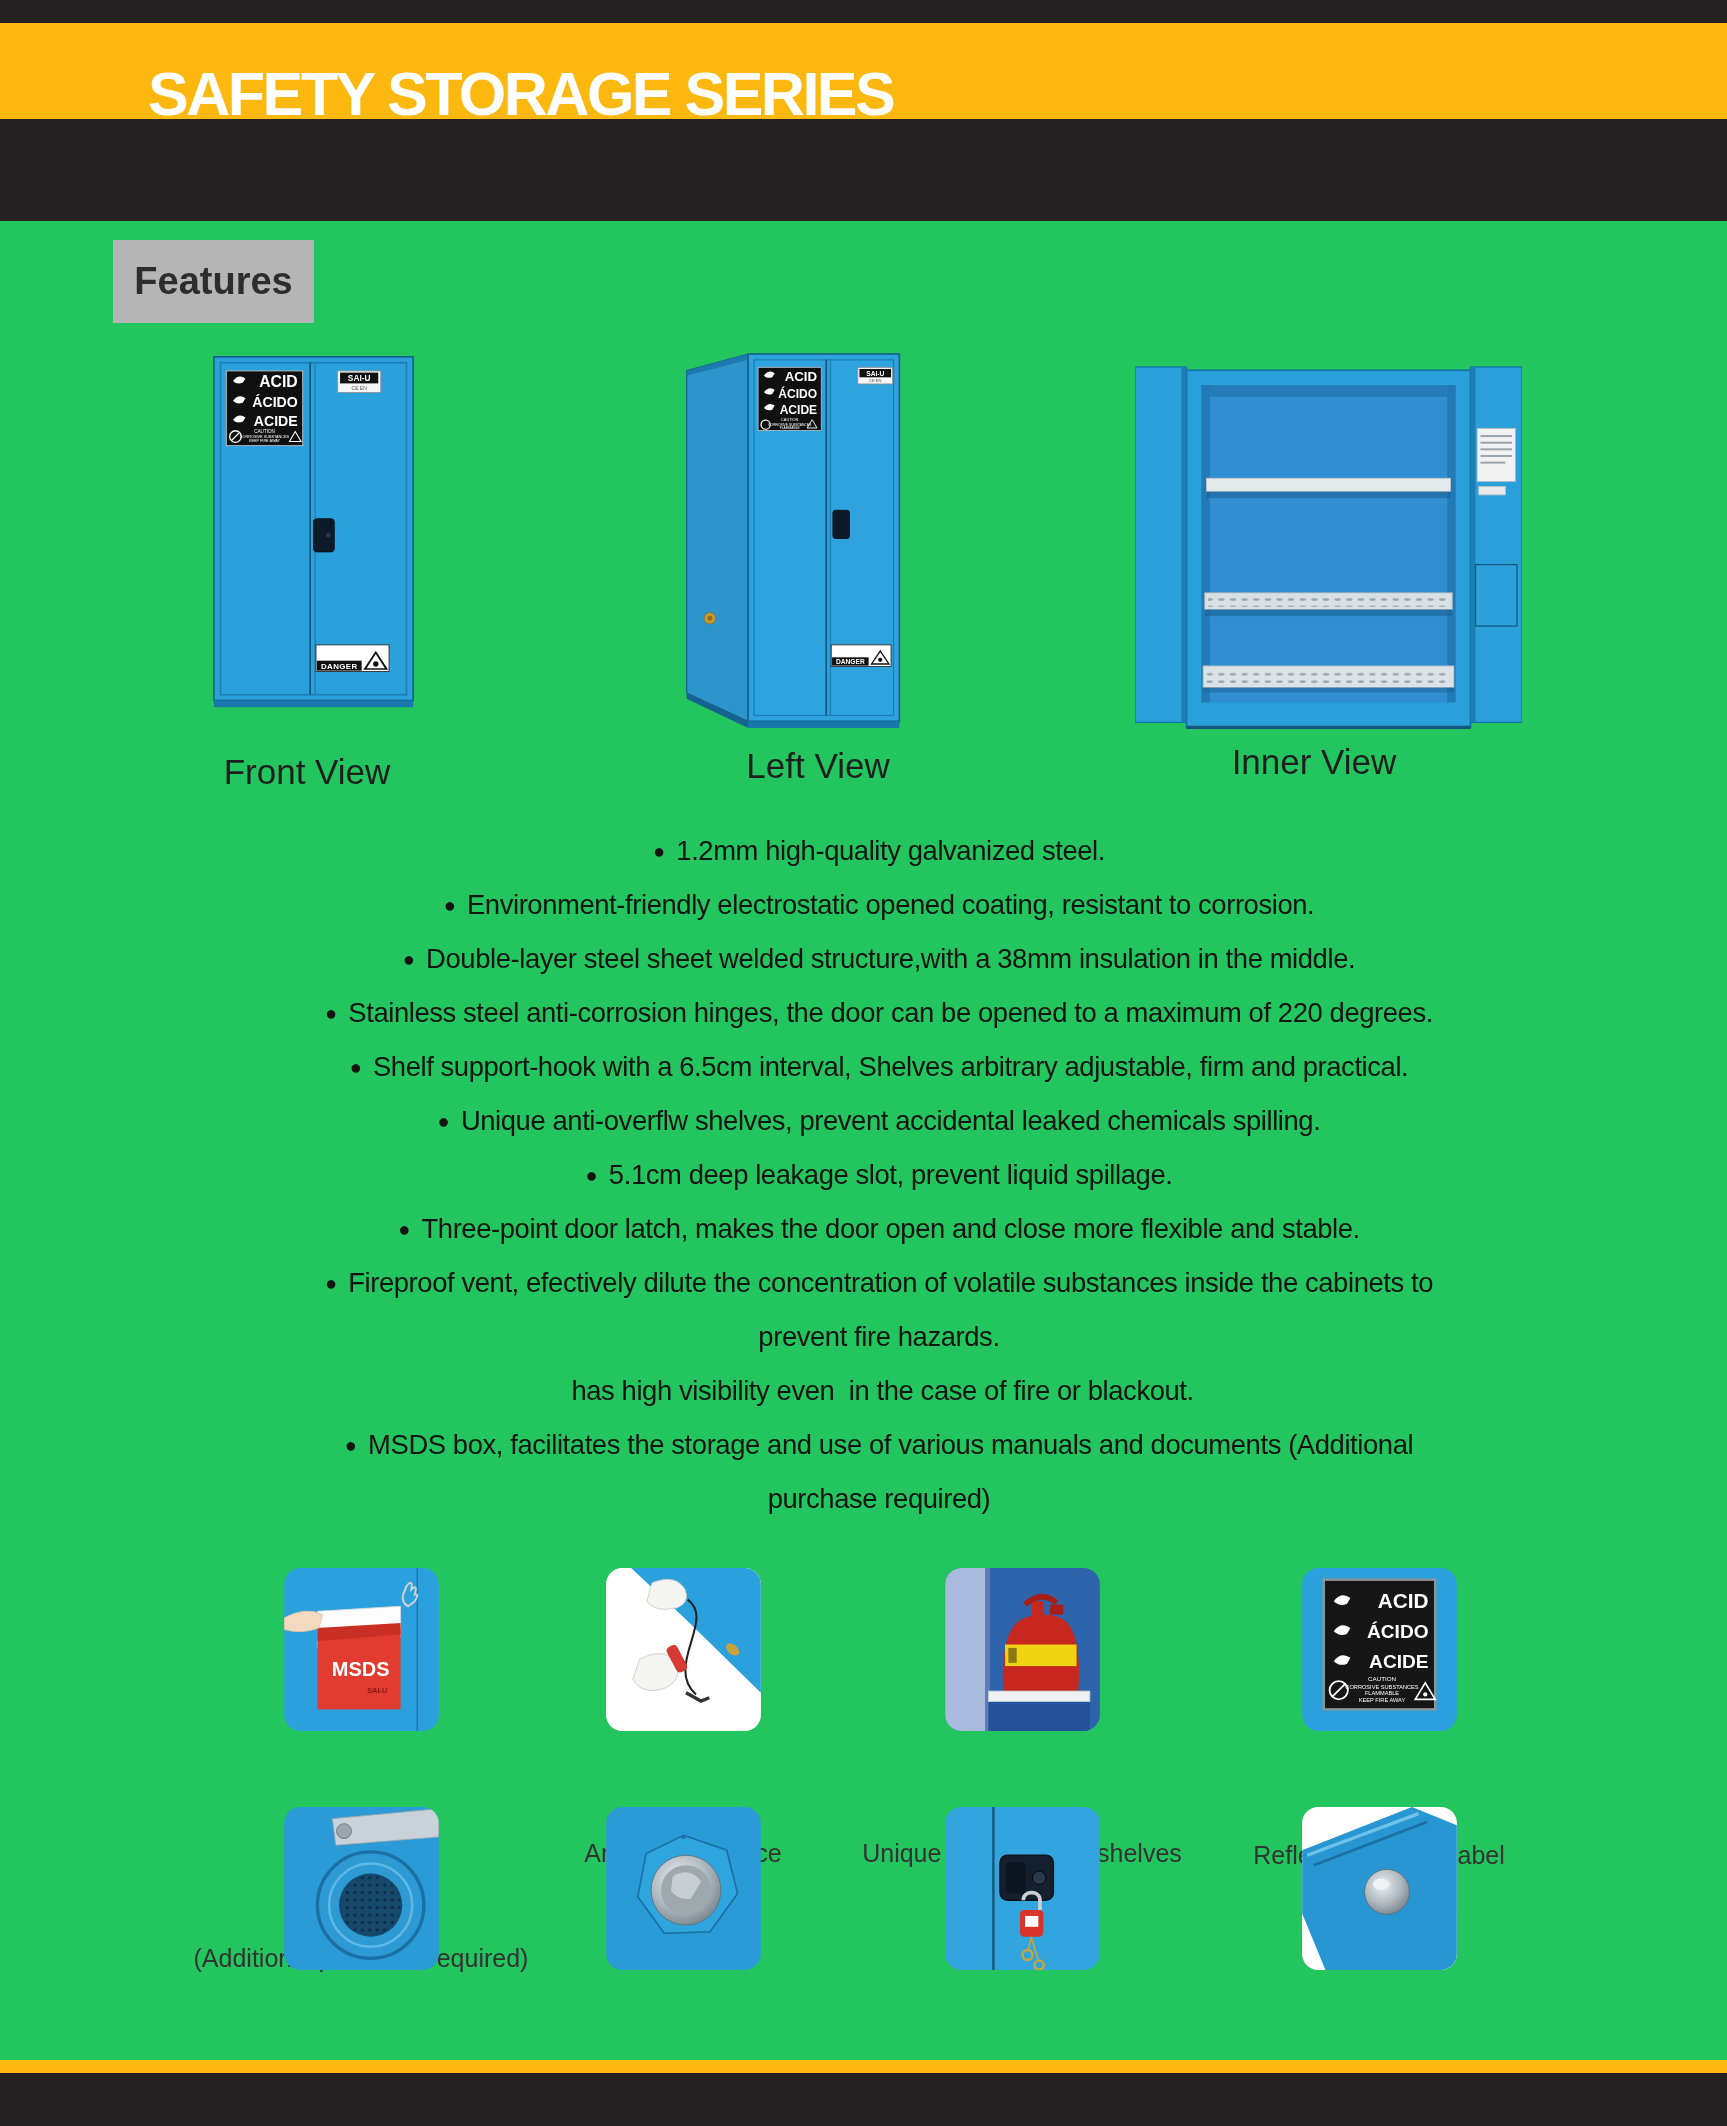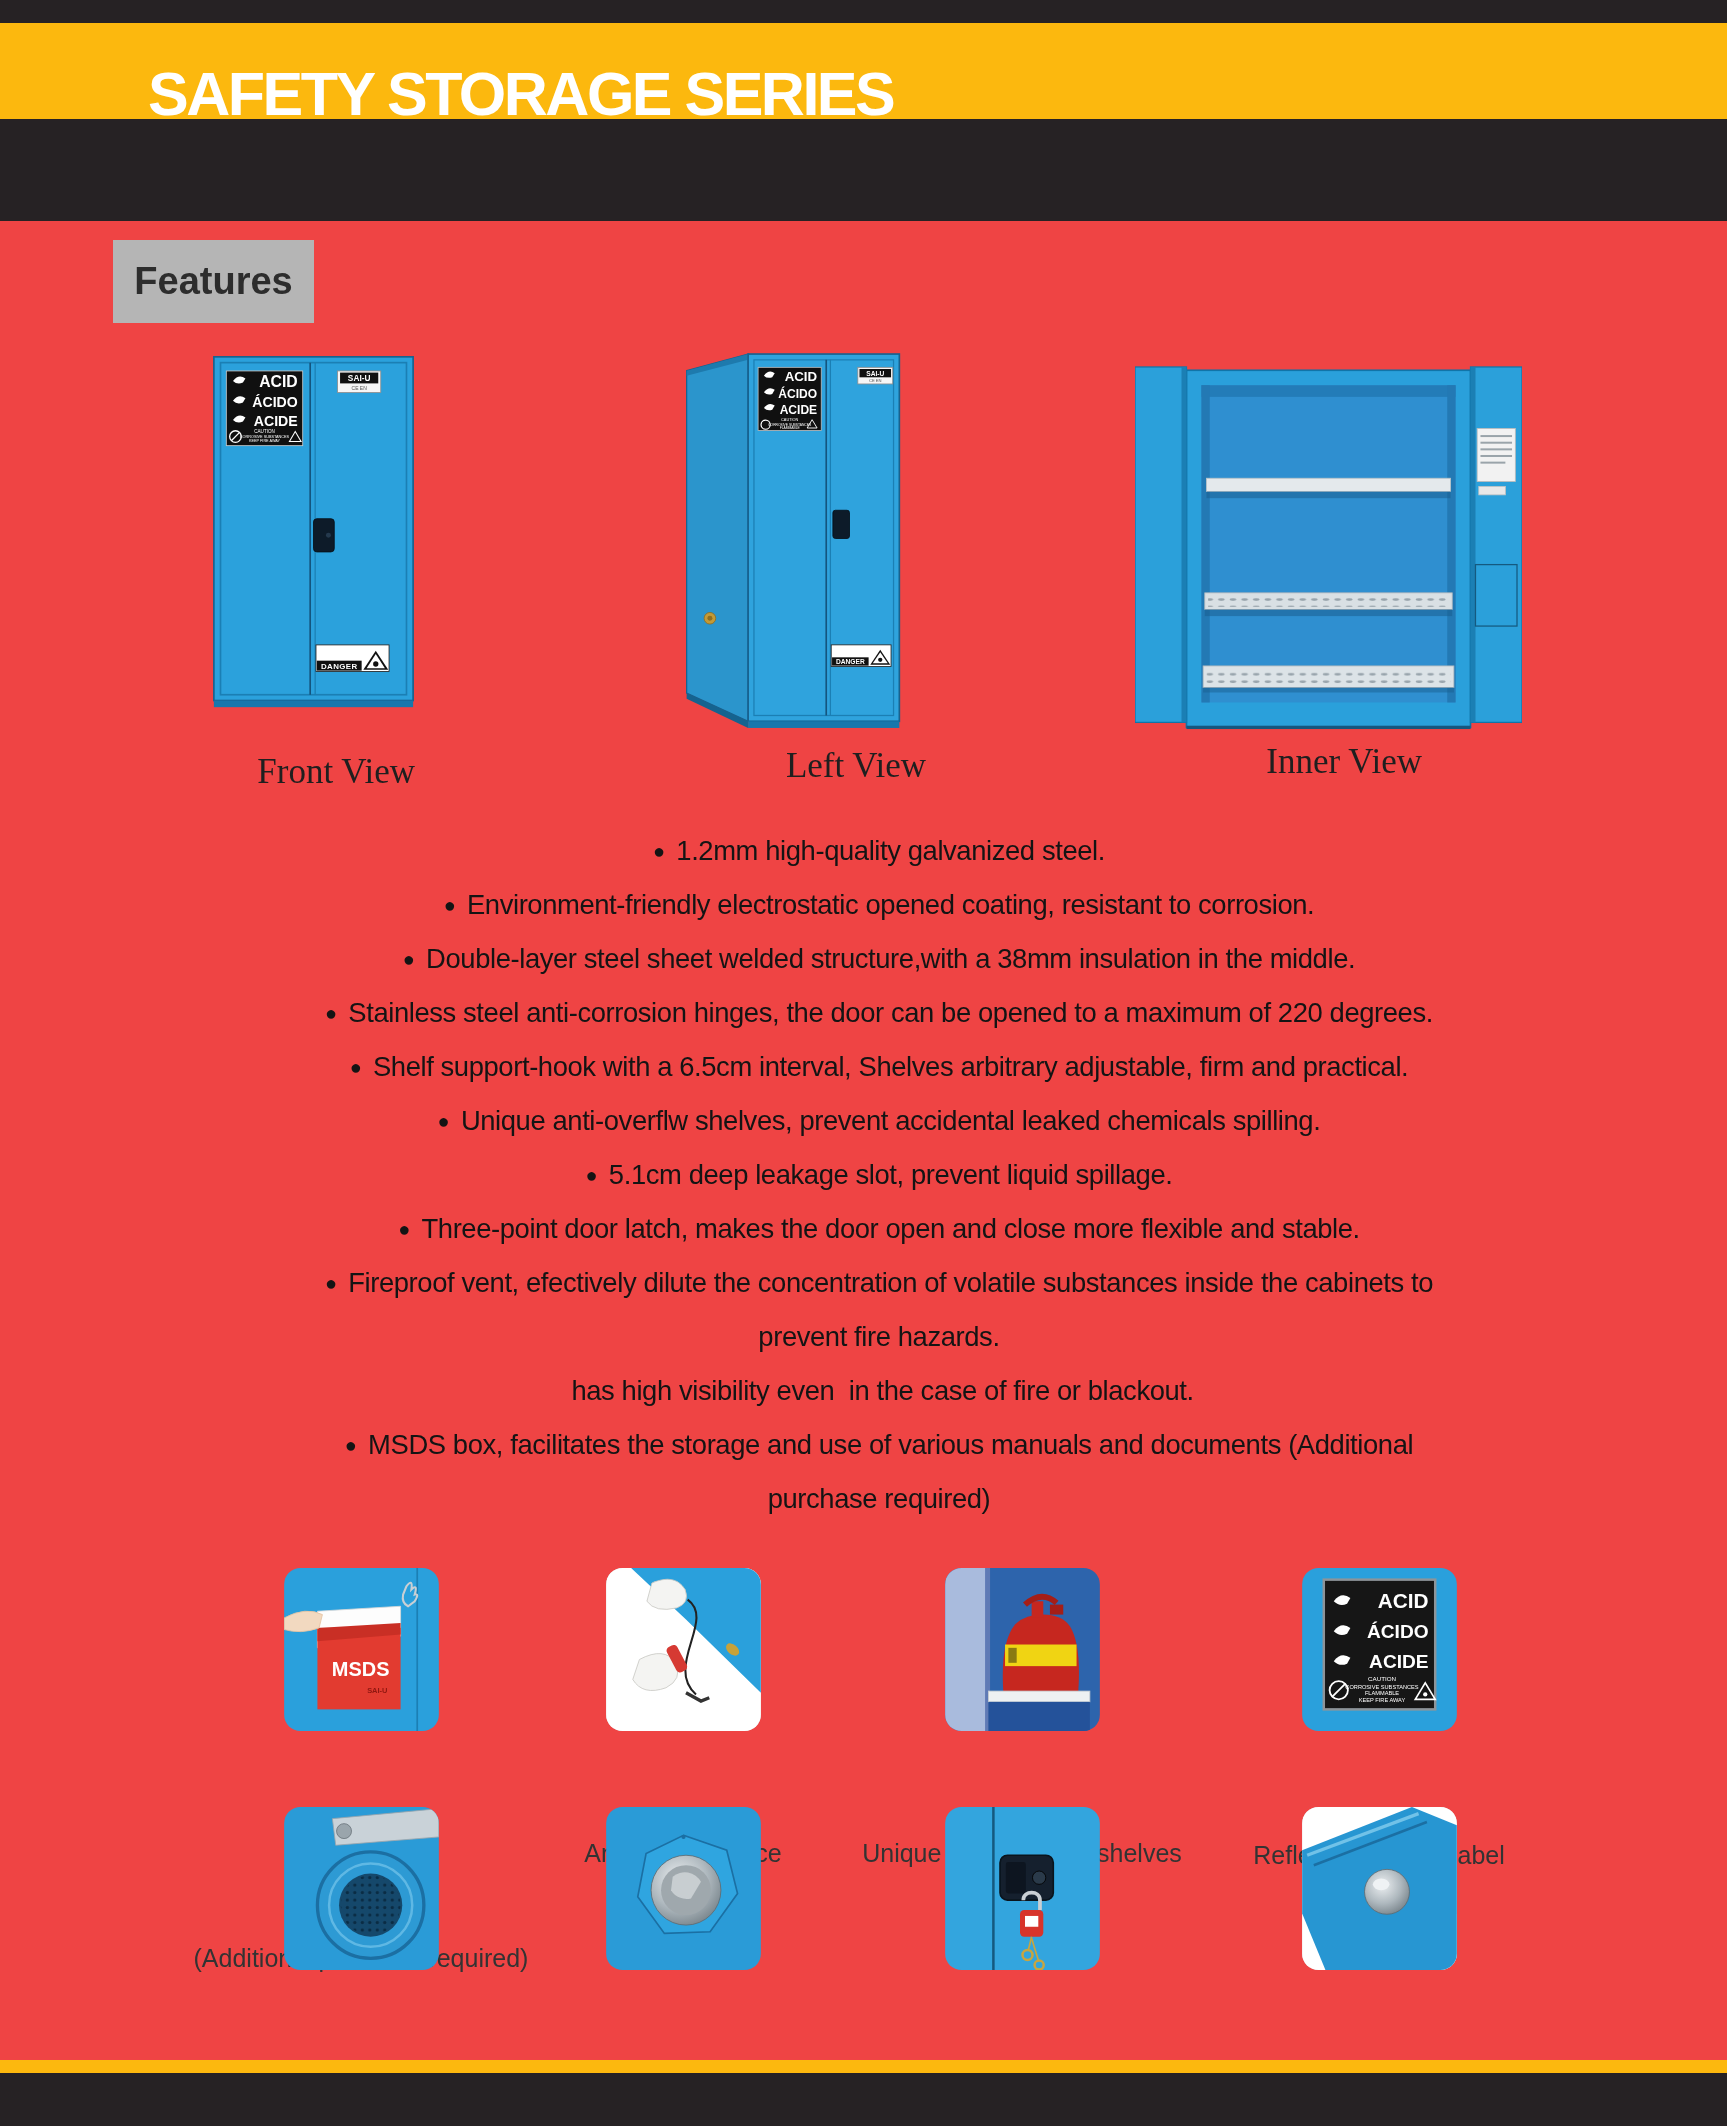--- a/index.html
+++ b/index.html
@@ -1,30 +1,30 @@
 <!DOCTYPE html>
 <html style="font-size:13.3px"><head>
 <meta charset="utf-8">
 <style>
   html,body { margin:0; padding:0; background:#ffffff; }
-  .page { position:relative; width:1728px; height:2127px; background:#ef4444;
+  .page { position:relative; width:1728px; height:2127px; background:#22c55e;
           font-family:"Liberation Sans", sans-serif; overflow:hidden; }
   .abs { position:absolute; }
 
   .band-top    { left:0; top:0;    width:1728px; height:23px;  background:#262224; }
   .band-title  { left:0; top:23px; width:1728px; height:96px; background:#FCB80E; }
   .page-title  { left:148px; top:23px; width:1163px; height:96px; line-height:96px;
                  font-size:61px; font-weight:bold; color:#ffffff; letter-spacing:-2.5px; }
   .band-black2 { left:0; top:119px; width:1728px; height:102px; background:#262224; }
 
   .features-box   { left:113px; top:240px; width:201px; height:83px; background:#B5B5B5; }
   .features-label { width:100%; height:100%; line-height:83px; text-align:center;
                     font-size:38px; font-weight:bold; color:#2D2D2D; }
 
-  .view-caption { font-size:35px; color:#1F1F1F; text-align:right; width:216px;font-family:Liberation Serif, serif; }
+  .view-caption { font-size:35px; color:#1F1F1F; text-align:center; width:216px; }
 
   .bullets { left:98px; top:824px; width:1562px;text-align:center; }
   .bline   { height:54px; line-height:54px; font-size:27.4px; letter-spacing:-0.4px;
              color:#141414; white-space:pre; }
   .bline .dot { font-size:20px; margin-right:11.6px; vertical-align:1.7px; }
   .bline .dot:empty { margin-right:0; }
 
   .gimg { width:155px; height:163px; border-radius:16.6px; overflow:hidden; }
   .gimg.bordered { box-shadow:0 0 0 0.8px #c9c9c9 inset; }
   .gimg svg { display:block; width:100%; height:100%; }

